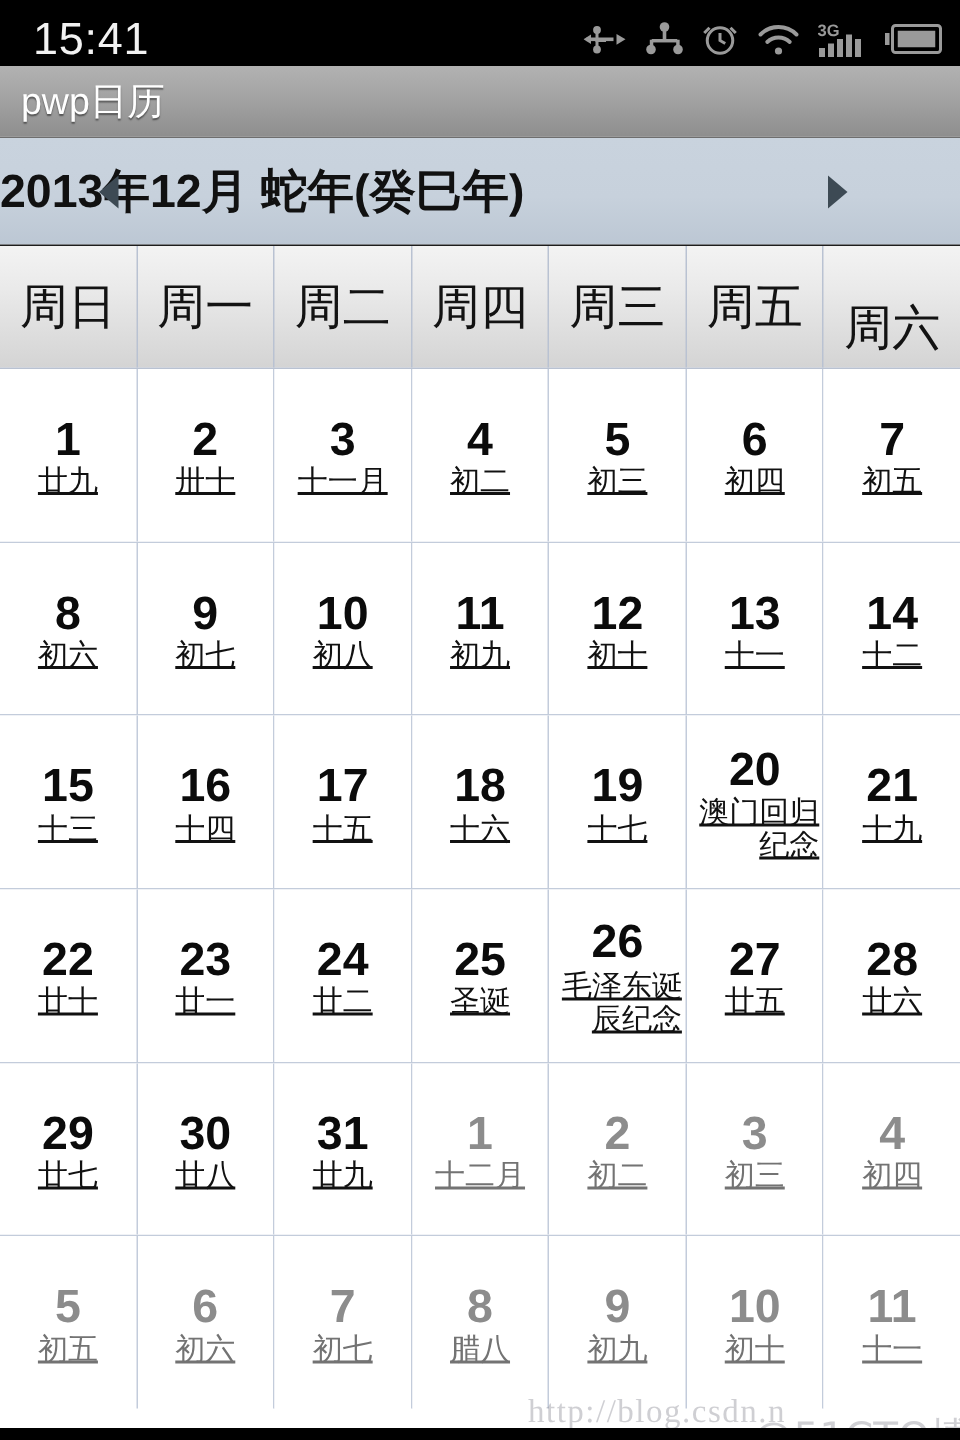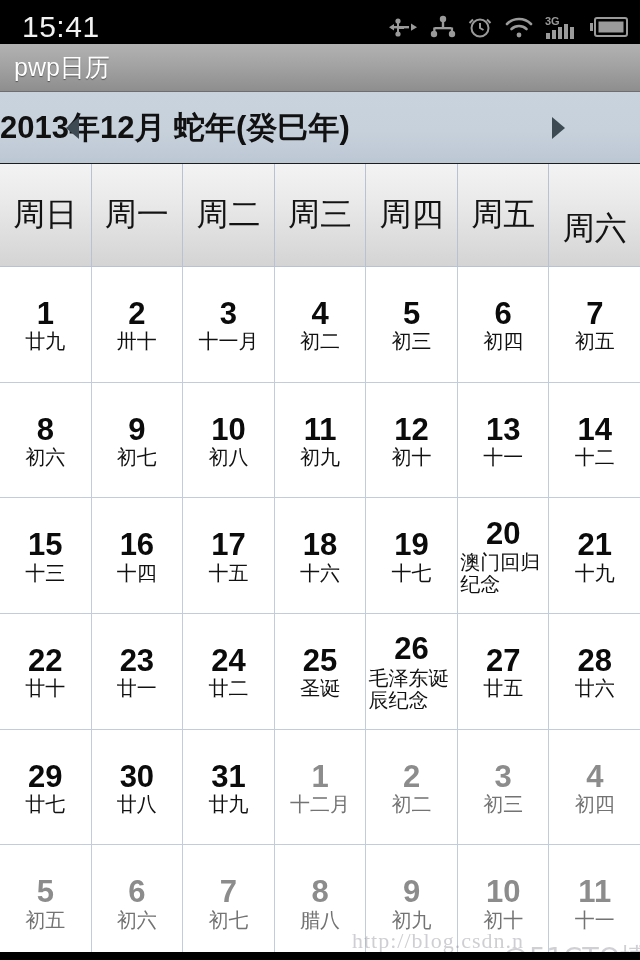--- a/index.html
+++ b/index.html
@@ -94,21 +94,21 @@
   .tri {
     width: 0; height: 0;
     border-top: 11px solid transparent;
     border-bottom: 11px solid transparent;
   }
   .tri-left  { border-right: 13px solid #3d4a54; }
   .tri-right { border-left: 13px solid #3d4a54; }
 
   
   #weekday-row {
-    height: 103px;
+    height: 82px;
     display: flex;
     background: linear-gradient(to bottom, #f3f3f3 0%, #eaeaea 35%, #d4d4d4 100%);
     border-bottom: 1px solid #b9c2d2;
     box-sizing: border-box;
   }
   .weekday-cell {
     flex: 1 1 0;
     display: flex;
     align-items: center;
     justify-content: center;
@@ -153,24 +153,25 @@
     font-size: 31px;
     font-weight: bold;
     color: #0b0b0b;
     line-height: 1.05;
     font-family: "Liberation Sans", sans-serif;
   }
   .day-sub {
     font-size: 20px;
     color: #111111;
     line-height: 1.12;
-    text-align: left;
+    text-align: right;
     font-family: "DejaVu Sans", sans-serif;
     max-width: 86px;
     word-break: break-all;
+    text-decoration: underline;
   }
   .day-cell.other .day-num { color: #8c8c8c; }
   .day-cell.other .day-sub { color: #737373; }
   .day-cell.festival .day-num { margin-bottom: 1px; }
 
   
   #watermark {
     position: absolute;
     left: 352px;
     top: 926px;
@@ -304,24 +305,24 @@
       <div class="weekday-cell">
         <span class="weekday-label">周日</span>
       </div>
       <div class="weekday-cell">
         <span class="weekday-label">周一</span>
       </div>
       <div class="weekday-cell">
         <span class="weekday-label">周二</span>
       </div>
       <div class="weekday-cell">
+        <span class="weekday-label">周四</span>
+      </div>
+      <div class="weekday-cell">
         <span class="weekday-label">周三</span>
-      </div>
-      <div class="weekday-cell">
-        <span class="weekday-label">周四</span>
       </div>
       <div class="weekday-cell">
         <span class="weekday-label">周五</span>
       </div>
       <div class="weekday-cell">
         <span class="weekday-label">周六</span>
       </div>
     </div>
 
   <div id="day-grid">

